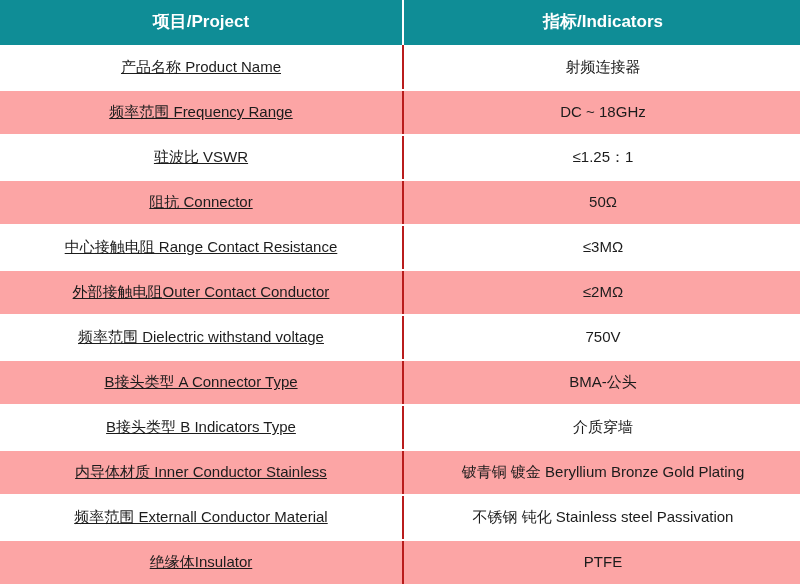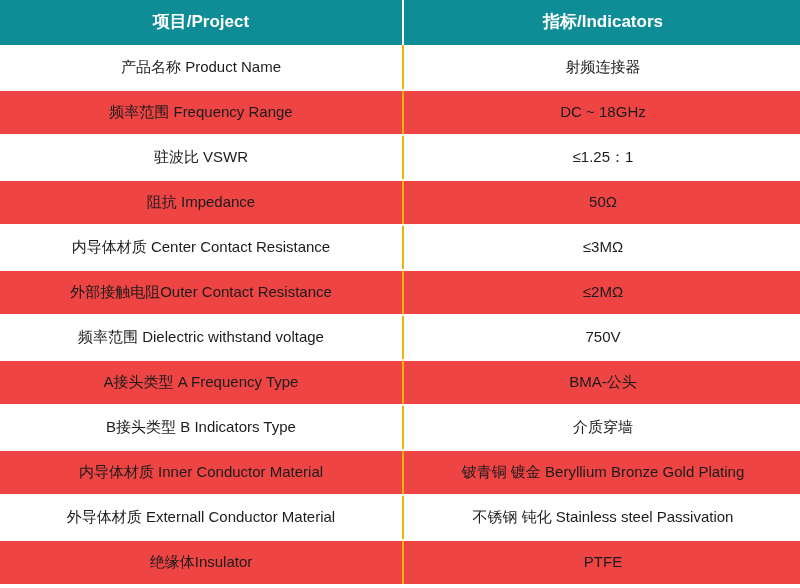--- a/index.html
+++ b/index.html
@@ -42,27 +42,28 @@
   .col-right {
     width: 398px;
   }
   .spec-table tbody tr {
     height: 45px;
   }
   .spec-table tbody tr.odd td {
     background: #ffffff;
   }
   .spec-table tbody tr.even td {
-    background: #ef4444;
+    background: #fca5a5;
   }
   .spec-table tbody td {
     border-bottom: 2px solid #ffffff;
   }
   .spec-table tbody td.cell-left {
-    border-right: 2px solid #eab308;
+    border-right: 2px solid #b91c1c;
+    text-decoration: underline;
   }
 </style>
 </head>
 <body>
 
 <table class="spec-table">
   <thead>
     <tr>
       <th class="col-left">项目/Project</th>
       <th class="col-right">指标/Indicators</th>
@@ -75,49 +76,49 @@
     </tr>
     <tr class="even">
       <td class="cell-left">频率范围 Frequency Range</td>
       <td>DC ~ 18GHz</td>
     </tr>
     <tr class="odd">
       <td class="cell-left">驻波比 VSWR</td>
       <td>≤1.25：1</td>
     </tr>
     <tr class="even">
-      <td class="cell-left">阻抗 Impedance</td>
+      <td class="cell-left">阻抗 Connector</td>
       <td>50Ω</td>
     </tr>
     <tr class="odd">
-      <td class="cell-left">内导体材质 Center Contact Resistance</td>
+      <td class="cell-left">中心接触电阻 Range Contact Resistance</td>
       <td>≤3MΩ</td>
     </tr>
     <tr class="even">
-      <td class="cell-left">外部接触电阻Outer Contact Resistance</td>
+      <td class="cell-left">外部接触电阻Outer Contact Conductor</td>
       <td>≤2MΩ</td>
     </tr>
     <tr class="odd">
       <td class="cell-left">频率范围 Dielectric withstand voltage</td>
       <td>750V</td>
     </tr>
     <tr class="even">
-      <td class="cell-left">A接头类型  A Frequency Type</td>
+      <td class="cell-left">B接头类型  A Connector Type</td>
       <td>BMA-公头</td>
     </tr>
     <tr class="odd">
       <td class="cell-left">B接头类型 B Indicators Type</td>
       <td>介质穿墙</td>
     </tr>
     <tr class="even">
-      <td class="cell-left">内导体材质 Inner Conductor Material</td>
+      <td class="cell-left">内导体材质 Inner Conductor Stainless</td>
       <td>铍青铜 镀金 Beryllium Bronze Gold Plating</td>
     </tr>
     <tr class="odd">
-      <td class="cell-left">外导体材质 Externall Conductor Material</td>
+      <td class="cell-left">频率范围 Externall Conductor Material</td>
       <td>不锈钢 钝化  Stainless steel Passivation</td>
     </tr>
     <tr class="even">
       <td class="cell-left">绝缘体Insulator</td>
       <td>PTFE</td>
     </tr>
   </tbody>
 </table>
 
 </body></html>

